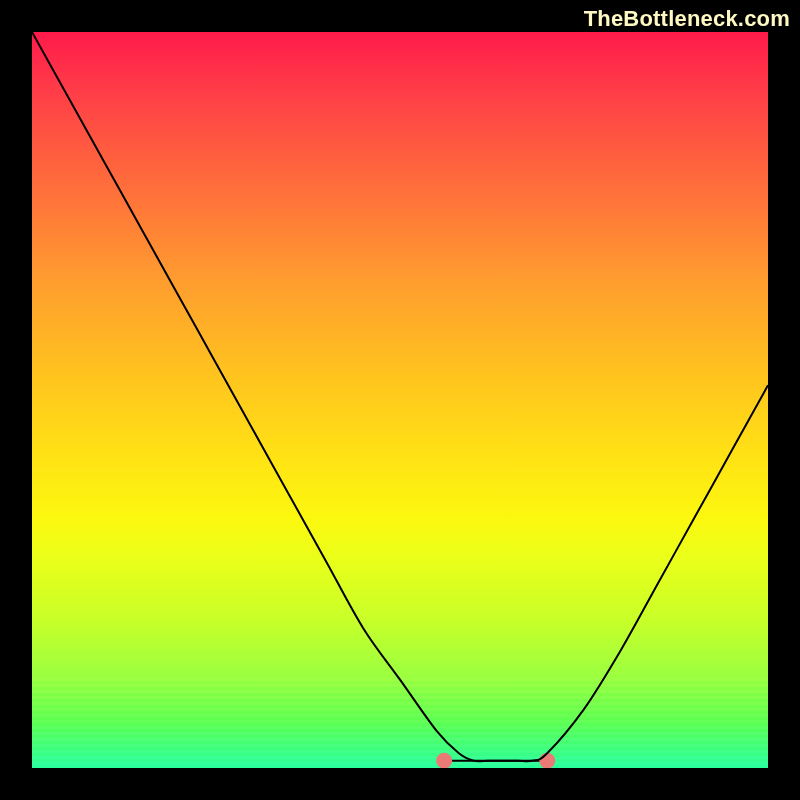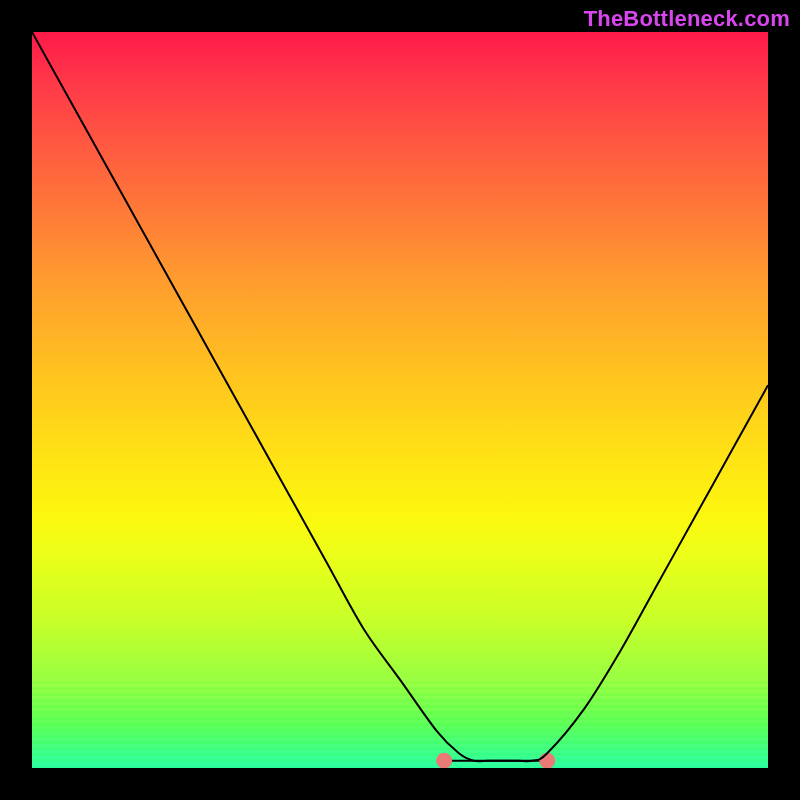--- a/index.html
+++ b/index.html
@@ -29,21 +29,21 @@
       #5cff56 94%,
       #2bffa0 100%
     );
   }
 
   
   .watermark {
     position: absolute;
     top: 6px;
     right: 10px;
-    color: #d946ef;
+    color: #fef9c3;
     font-size: 22px;
     font-weight: 600;
     letter-spacing: 0.2px;
     pointer-events: none;
   }
 
   
   .stripes {
     position: absolute;
     left: 0; right: 0; bottom: 0;

